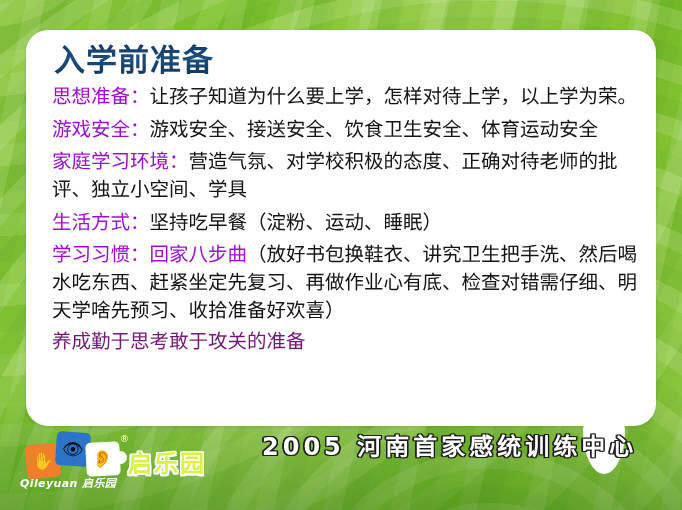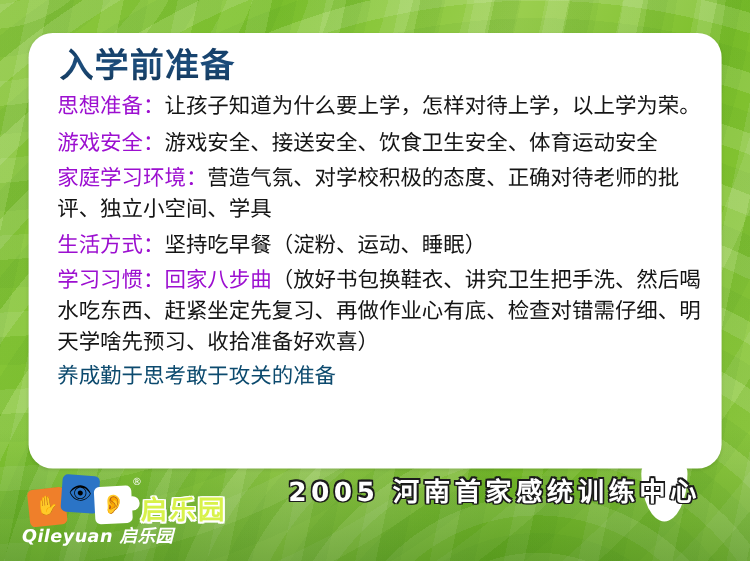--- a/index.html
+++ b/index.html
@@ -136,21 +136,21 @@
     line-height: 1.42;
     color: #141414;
     margin: 0 0 5px 0;
     text-align: left;
   }
   .para .lbl {
     color: #9c0fd0;
     font-weight: 400;
   }
   .para.all-purple {
-    color: #0c4a6e;
+    color: #701a75;
   }
   .para.tight {
     margin-bottom: 4px;
   }
 
   
   .footer {
     position: absolute;
     left: 0;
     right: 0;
@@ -198,21 +198,21 @@
     top: 4px;
     font-size: 9px;
     color: #ffffff;
     font-family: "DejaVu Sans", "Liberation Sans", sans-serif;
   }
   .logo-sub {
     position: absolute;
     left: 20px;
     top: 50px;
     font-family: "DejaVu Sans", "Liberation Sans", sans-serif;
-    font-size: 16px;
+    font-size: 11px;
     font-style: italic;
     font-weight: 700;
     color: #ffffff;
     letter-spacing: .4px;
     white-space: nowrap;
   }
   .logo-word {
     position: absolute;
     left: 128px;
     top: 20px;

